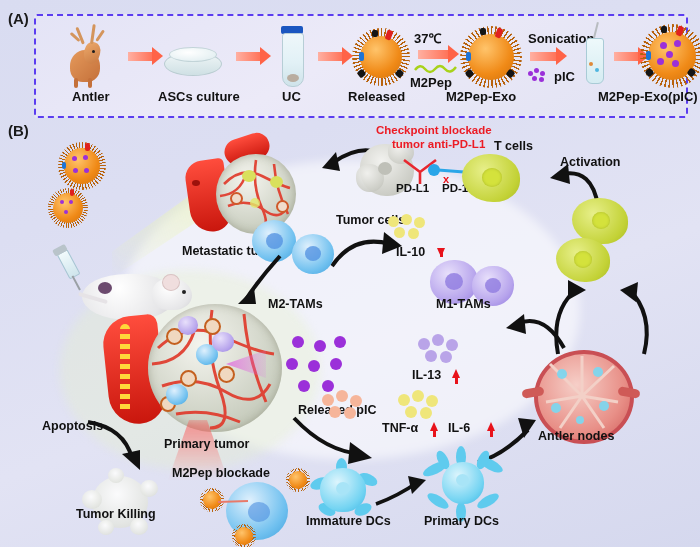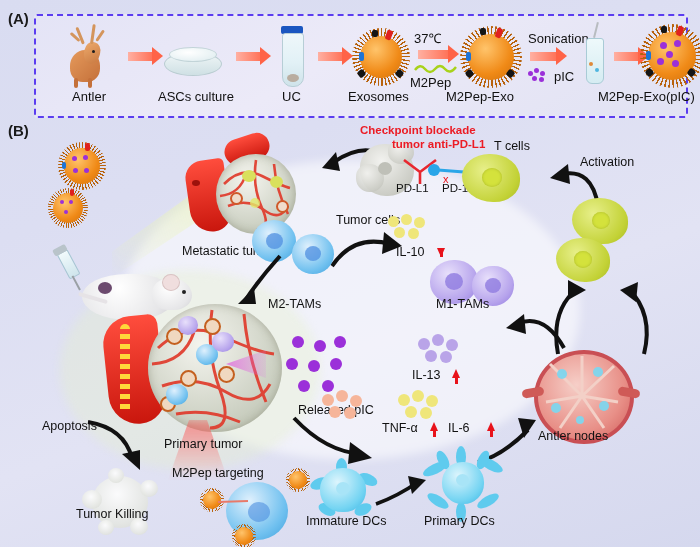--- a/index.html
+++ b/index.html
@@ -5,21 +5,21 @@
   html,body{margin:0;padding:0;}
   body{
     width:700px;height:547px;overflow:hidden;
     font-family:"Liberation Sans", sans-serif;
     background:#dadcf0;
   }
   #fig{position:relative;width:700px;height:547px;
        background:linear-gradient(160deg,#d9dcf1 0%,#dcdef2 30%,#e2e3f4 60%,#d5d8ee 100%);}
 
   
-  .lbl{position:absolute;color:#111;font-weight:400;white-space:nowrap;line-height:1;}
+  .lbl{position:absolute;color:#111;font-weight:700;white-space:nowrap;line-height:1;}
   .panel-tag{position:absolute;font-size:15px;font-weight:600;color:#1a1a1a;}
   .redtxt{color:#ec1b24;font-weight:700;}
 
   
   #panelA{position:absolute;left:34px;top:14px;width:650px;height:100px;
           border:2px dashed #5b3df0;border-radius:3px;
           background:linear-gradient(150deg,#e4e4f6 0%,#eceaf8 45%,#e1e2f3 100%);}
   #panelA .lbl{font-size:13px;}
   .arrowA{position:absolute;height:9px;
      background:linear-gradient(90deg,#ffb0a2,#ff6f54);}
@@ -166,21 +166,21 @@
 
     <div class="exo" style="left:316px;top:12px;width:58px;height:58px;">
       <div class="exo-ring" style="left:0;top:0;width:58px;height:58px;"></div>
       <div class="exo-core" style="left:8px;top:8px;width:42px;height:42px;"></div>
       <div class="prot" style="left:34px;top:2px;width:6px;height:10px;background:#e0211f;transform:rotate(20deg);"></div>
       <div class="prot" style="left:7px;top:24px;width:5px;height:9px;background:#1e74d6;"></div>
       <div class="prot" style="left:20px;top:2px;width:6px;height:7px;background:#151515;"></div>
       <div class="prot" style="left:44px;top:42px;width:7px;height:7px;background:#151515;transform:rotate(40deg);"></div>
       <div class="prot" style="left:6px;top:42px;width:7px;height:7px;background:#151515;transform:rotate(-40deg);"></div>
     </div>
-    <div class="lbl" style="left:312px;top:74px;">Exosomes</div>
+    <div class="lbl" style="left:312px;top:74px;">Released</div>
 
     <div class="arrowA" style="left:382px;top:34px;width:32px;"></div>
     <div class="lbl" style="left:378px;top:16px;font-size:13px;">37℃</div>
     <svg style="position:absolute;left:378px;top:46px;" width="44" height="12" viewBox="0 0 44 12">
       <path d="M1 8 Q6 1 11 7 T21 7 T31 7 T42 5" stroke="#a8d21a" stroke-width="2.4" fill="none"></path>
     </svg>
     <div class="lbl" style="left:374px;top:60px;">M2Pep</div>
 
     <div class="exo" style="left:424px;top:10px;width:62px;height:62px;">
       <div class="exo-ring" style="left:0;top:0;width:62px;height:62px;"></div>
@@ -300,21 +300,21 @@
     </svg>
 
     <div style="position:absolute;left:356px;top:20px;width:64px;height:62px;">
       <div class="tumorcell" style="left:4px;top:4px;width:54px;height:52px;"></div>
       <div class="tumorcell" style="left:0px;top:24px;width:28px;height:28px;opacity:.9;"></div>
       <div class="tumorcell" style="left:32px;top:0px;width:26px;height:24px;opacity:.9;"></div>
       <div style="position:absolute;left:22px;top:22px;width:14px;height:13px;border-radius:50%;background:#bfc0b8;"></div>
     </div>
     <div class="lbl" style="left:336px;top:94px;">Tumor cells</div>
 
-    <div class="lbl redtxt" style="left:360px;top:5px;font-size:11.5px;">Checkpoint blockade</div>
+    <div class="lbl redtxt" style="left:376px;top:5px;font-size:11.5px;">Checkpoint blockade</div>
     <div class="lbl redtxt" style="left:392px;top:19px;font-size:11.5px;">tumor anti-PD-L1</div>
 
     <svg style="position:absolute;left:400px;top:36px;" width="40" height="30">
       <path d="M4 4 L20 16 M36 4 L20 16 M20 16 L20 28" stroke="#e8272f" stroke-width="2.6" fill="none"></path>
     </svg>
     <div style="position:absolute;left:428px;top:44px;width:12px;height:12px;border-radius:50%;background:#2aa6e8;"></div>
     <svg style="position:absolute;left:436px;top:42px;" width="32" height="20">
       <path d="M2 8 L28 10" stroke="#2aa6e8" stroke-width="3" fill="none"></path>
     </svg>
     <div class="lbl" style="left:443px;top:54px;color:#e8121a;font-size:11px;">x</div>
@@ -323,21 +323,21 @@
 
     <div class="lbl" style="left:494px;top:20px;">T cells</div>
     <div class="cellT" style="left:462px;top:34px;width:58px;height:48px;">
       <div class="nuc" style="left:20px;top:14px;width:20px;height:19px;"></div>
     </div>
 
     <svg style="position:absolute;left:520px;top:42px;" width="88" height="52">
       <path d="M78 44 Q72 6 42 12" stroke="#111" stroke-width="4" fill="none"></path>
       <polygon points="48,2 30,16 50,22" fill="#111"></polygon>
     </svg>
-    <div class="lbl" style="left:580px;top:36px;">Activation</div>
+    <div class="lbl" style="left:560px;top:36px;">Activation</div>
 
     <div class="cellT" style="left:572px;top:78px;width:56px;height:46px;">
       <div class="nuc" style="left:20px;top:14px;width:18px;height:17px;"></div>
     </div>
     <div class="cellT" style="left:556px;top:118px;width:54px;height:44px;">
       <div class="nuc" style="left:18px;top:13px;width:18px;height:17px;"></div>
     </div>
 
     <div style="position:absolute;left:388px;top:94px;width:44px;height:28px;">
       <div class="cyt" style="left:0;top:2px;width:11px;height:11px;background:#efe67a;"></div>
@@ -504,21 +504,21 @@
       <div class="dcarm" style="left:54px;top:50px;width:24px;height:10px;transform:rotate(-30deg);"></div>
       <div class="dcarm" style="left:34px;top:0px;width:10px;height:22px;"></div>
       <div class="dcarm" style="left:16px;top:4px;width:10px;height:20px;transform:rotate(-28deg);"></div>
       <div class="dcarm" style="left:56px;top:4px;width:10px;height:20px;transform:rotate(26deg);"></div>
       <div class="dcarm" style="left:34px;top:56px;width:10px;height:20px;"></div>
       <div class="dc" style="left:20px;top:16px;width:42px;height:42px;"></div>
       <div style="position:absolute;left:34px;top:28px;width:13px;height:12px;border-radius:50%;background:#a8e4f7;"></div>
     </div>
     <div class="lbl" style="left:424px;top:395px;">Primary DCs</div>
 
-    <div class="lbl" style="left:172px;top:347px;">M2Pep targeting</div>
+    <div class="lbl" style="left:172px;top:347px;">M2Pep blockade</div>
     <div style="position:absolute;left:186px;top:352px;width:130px;height:70px;">
       <div class="m2tam" style="left:40px;top:10px;width:62px;height:58px;"></div>
       <div style="position:absolute;left:62px;top:30px;width:22px;height:20px;border-radius:50%;background:#4f8fe0;opacity:.6;"></div>
       <div class="exo" style="left:100px;top:-4px;width:24px;height:24px;">
         <div class="exo-ring" style="left:0;top:0;width:24px;height:24px;"></div>
         <div class="exo-core" style="left:3px;top:3px;width:18px;height:18px;"></div>
       </div>
       <div class="exo" style="left:14px;top:16px;width:24px;height:24px;">
         <div class="exo-ring" style="left:0;top:0;width:24px;height:24px;"></div>
         <div class="exo-core" style="left:3px;top:3px;width:18px;height:18px;"></div>

